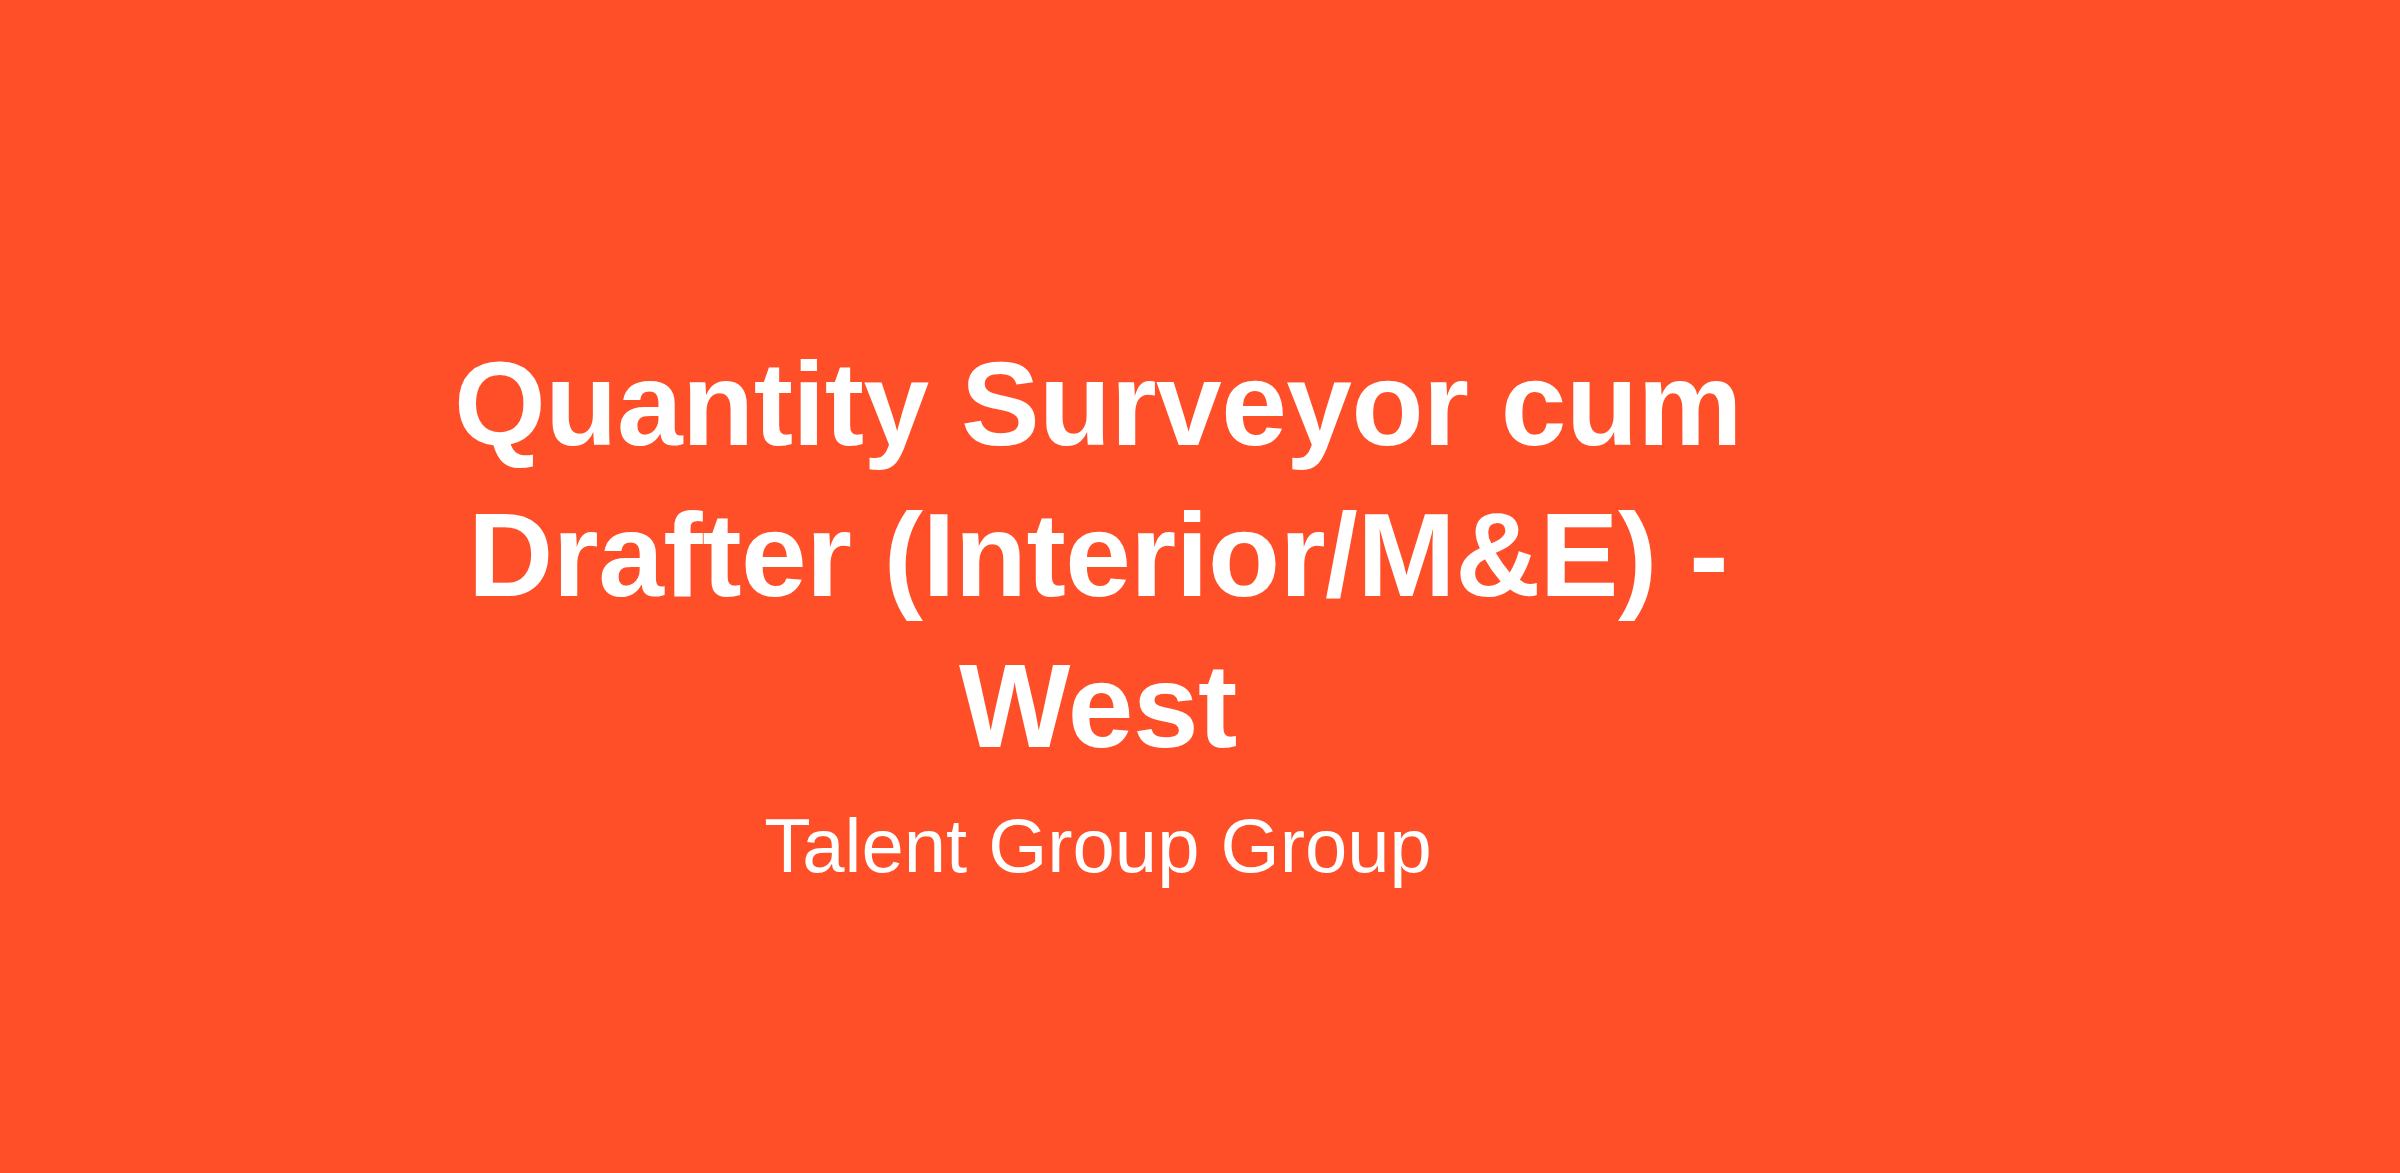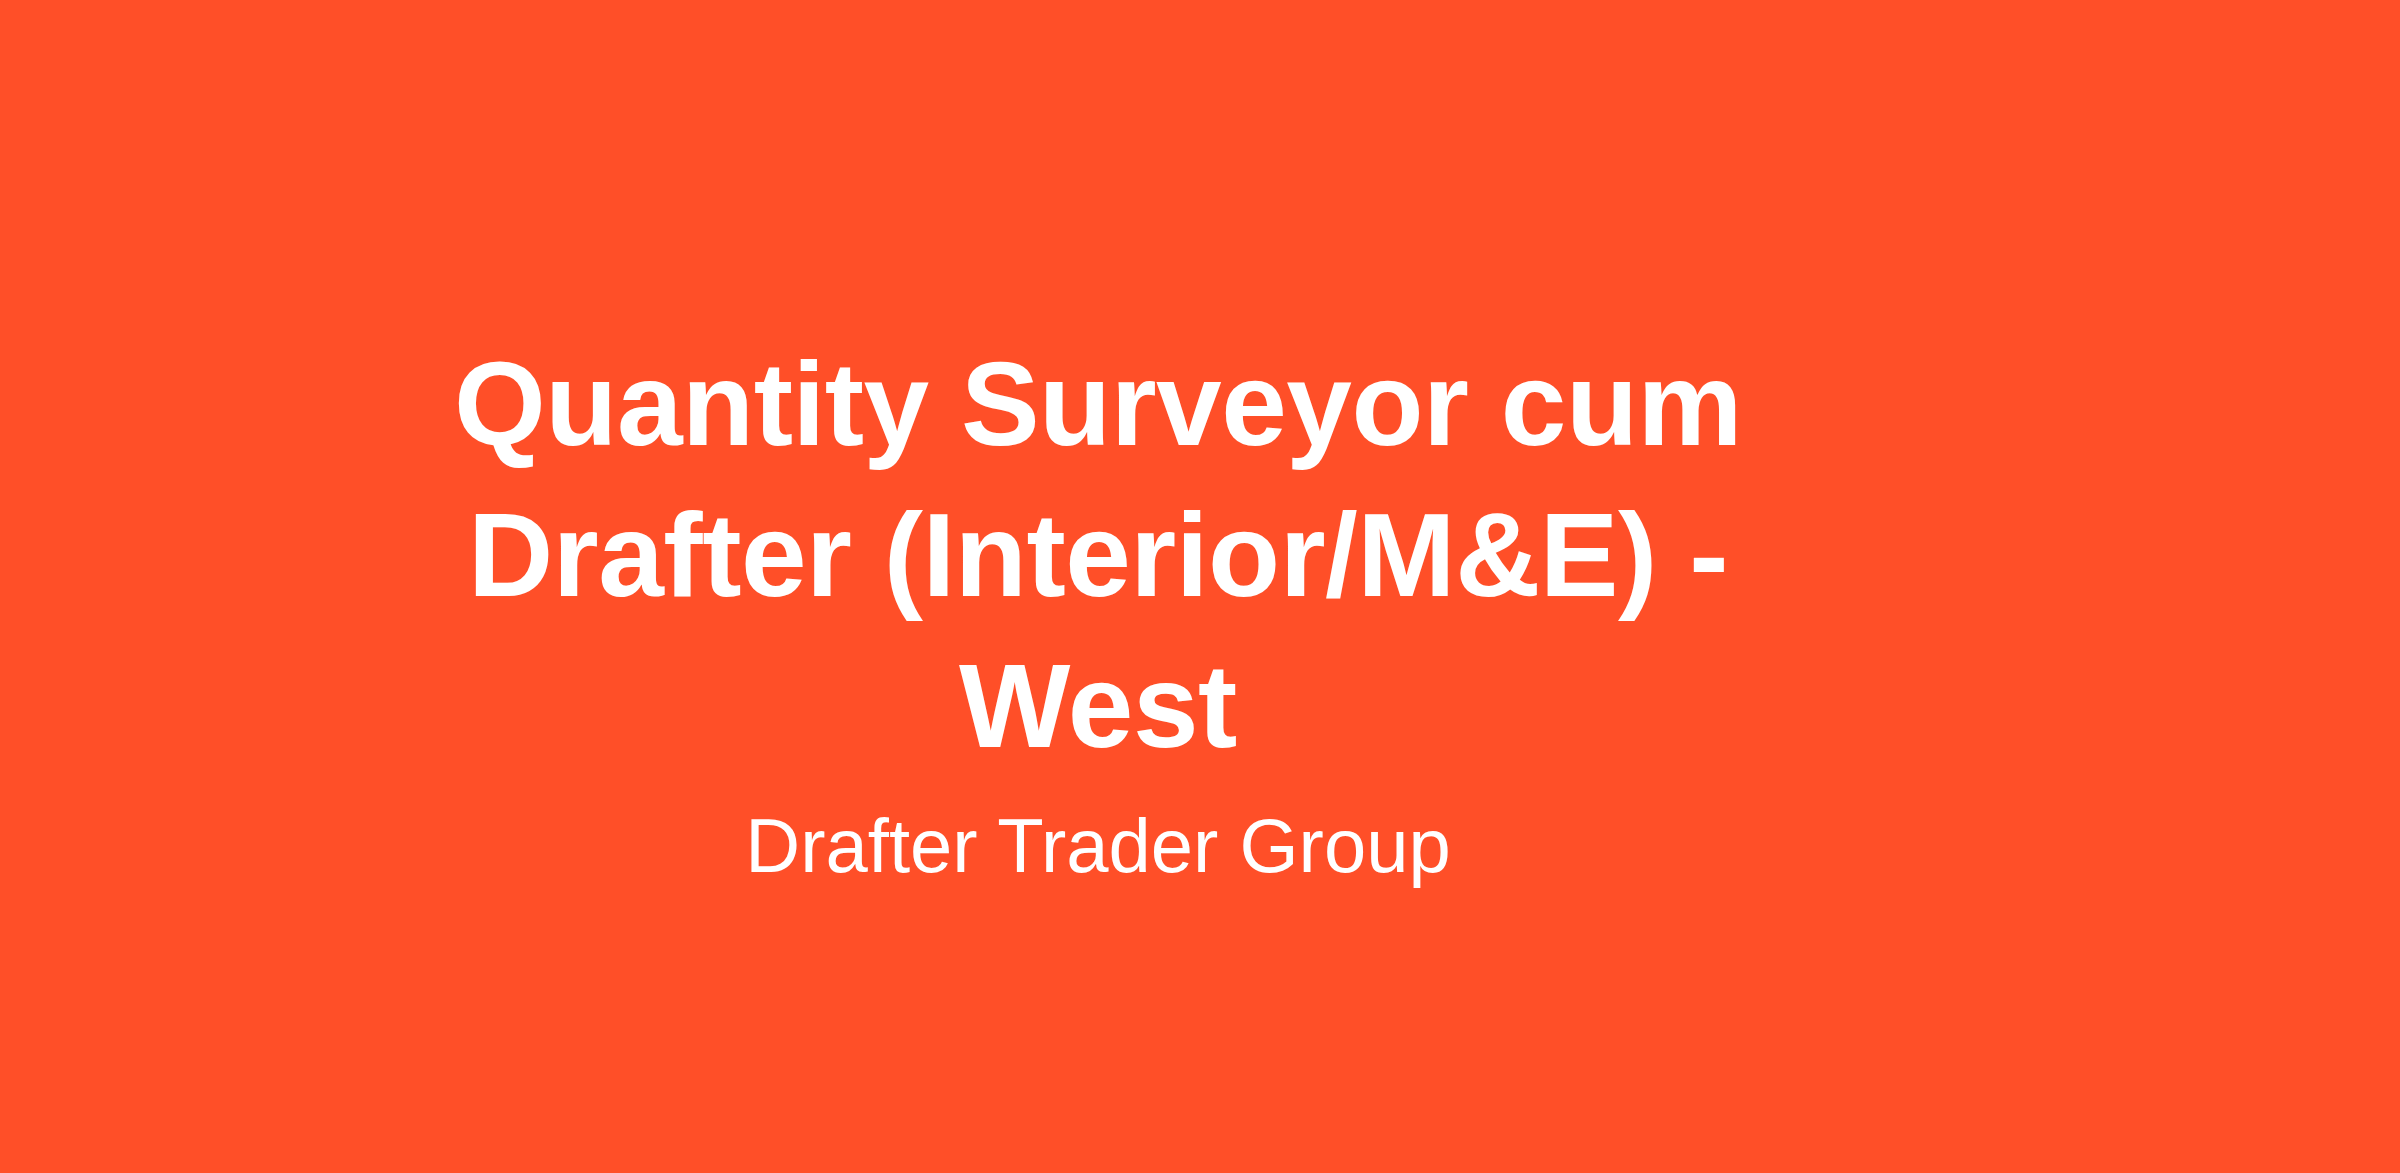--- a/index.html
+++ b/index.html
@@ -62,15 +62,15 @@
     letter-spacing: 0px;
     text-align: center;
   }
 </style>
 </head>
 <body>
 
 <div class="card">
   <div class="card-inner">
     <h1 class="job-title">Quantity Surveyor cum Drafter (Interior/M&amp;E) - West</h1>
-    <p class="company-name">Drafter Trader Group</p>
+    <p class="company-name">Talent Group Group</p>
   </div>
 </div>
 
 </body></html>

